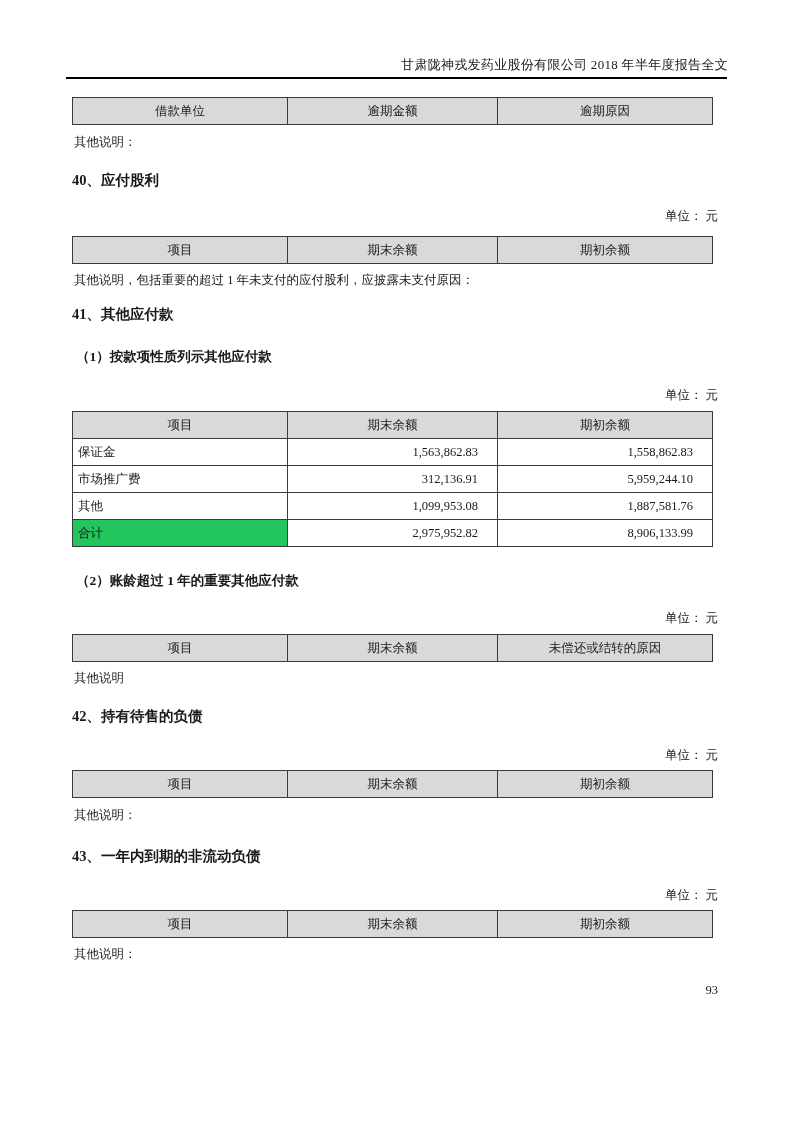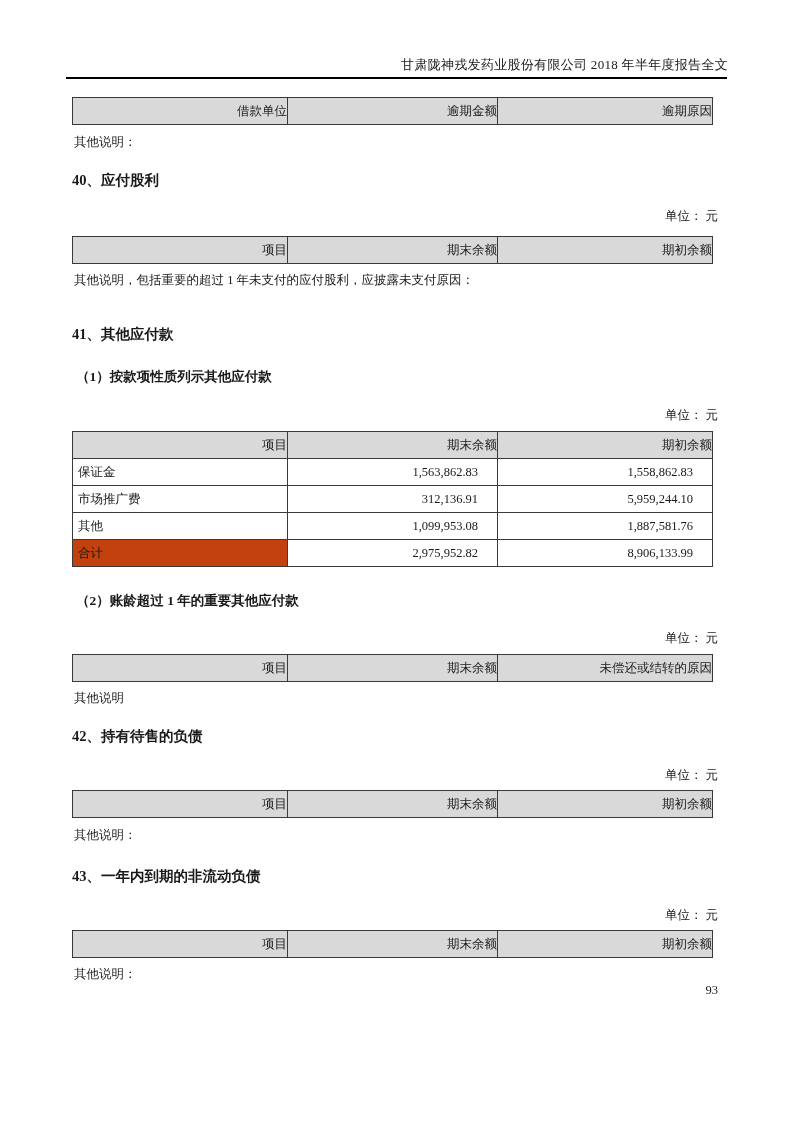--- a/index.html
+++ b/index.html
@@ -34,25 +34,25 @@
   table.t th, table.t td {
     border: 1px solid #3a3a3a;
     height: 27px;
     font-size: 12.5px;
     font-weight: normal;
     line-height: 15px;
     vertical-align: middle;
   }
   table.t th {
     background: #d9d9d9;
-    text-align: right;
+    text-align: center;
   }
   td.item { text-align: left; padding-left: 5px; }
   td.num  { text-align: right; padding-right: 19px; }
-  td.total-label { background: #c2410c; }
+  td.total-label { background: #22c55e; }
   .note {
     font-size: 12.5px;
     line-height: 16px;
     margin: 9px 65px 0 74px;
   }
   .sec-heading {
     font-size: 14.5px;
     font-weight: bold;
     margin-left: 72px;
     line-height: 19px;
@@ -68,21 +68,21 @@
     text-align: right;
     margin-right: 75px;
     line-height: 15px;
     padding-left: 24px;
   }
   .mt-table1 { margin-top: 18px; }
   .mt-note-a { margin-top: 9px; }
   .mt-h40 { margin-top: 21px; }
   .mt-unit40 { margin-top: 19px; margin-bottom: 12px; }
   .mt-note40 { margin-top: 8px; }
-  .mt-h41 { margin-top: 37px; font-family: Liberation Serif, serif; }
+  .mt-h41 { margin-top: 17px; font-family: Liberation Serif, serif; }
   .mt-sub1 { margin-top: 24px; }
   .mt-unit411 { margin-top: 22px; margin-bottom: 8px; }
   .mt-sub2 { margin-top: 25px; }
   .mt-unit412 { margin-top: 21px; margin-bottom: 8px; }
   .mt-note412 { margin-top: 8px; }
   .mt-h42 { margin-top: 21px; }
   .mt-unit42 { margin-top: 22px; margin-bottom: 7px; }
   .mt-note42 { margin-top: 9px; }
   .mt-h43 { margin-top: 24px; }
   .mt-unit43 { margin-top: 22px; margin-bottom: 7px; }

